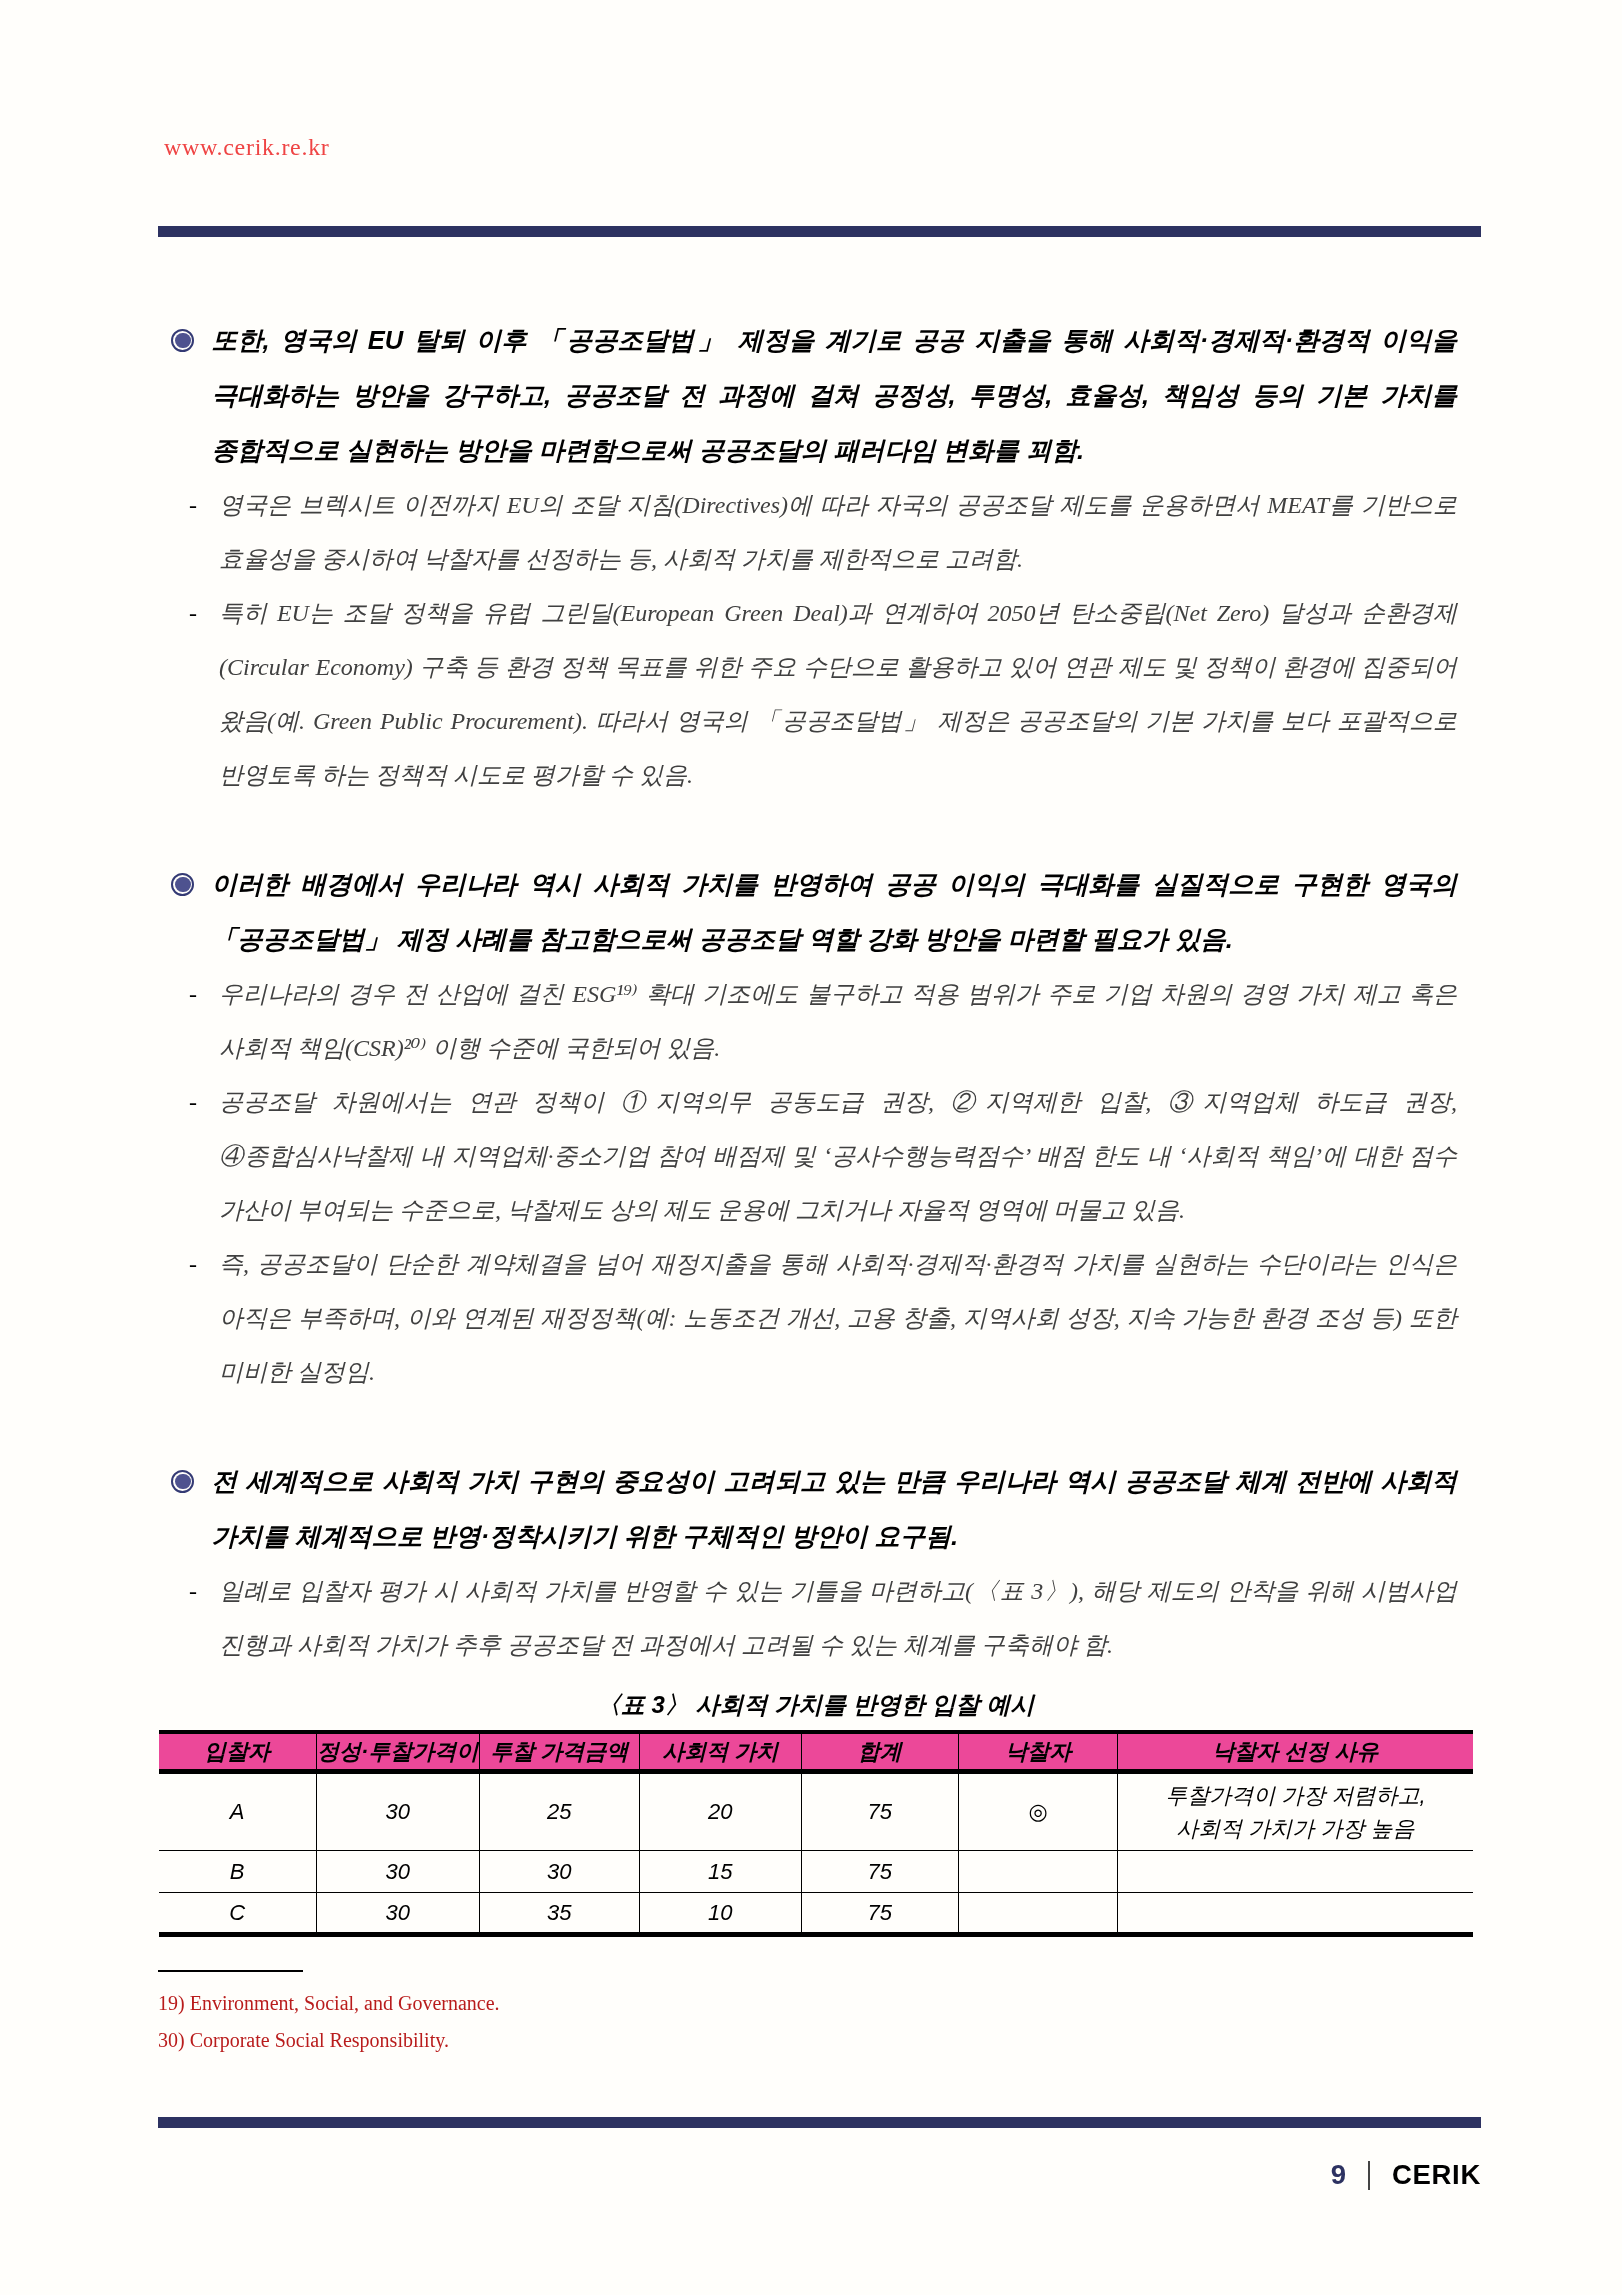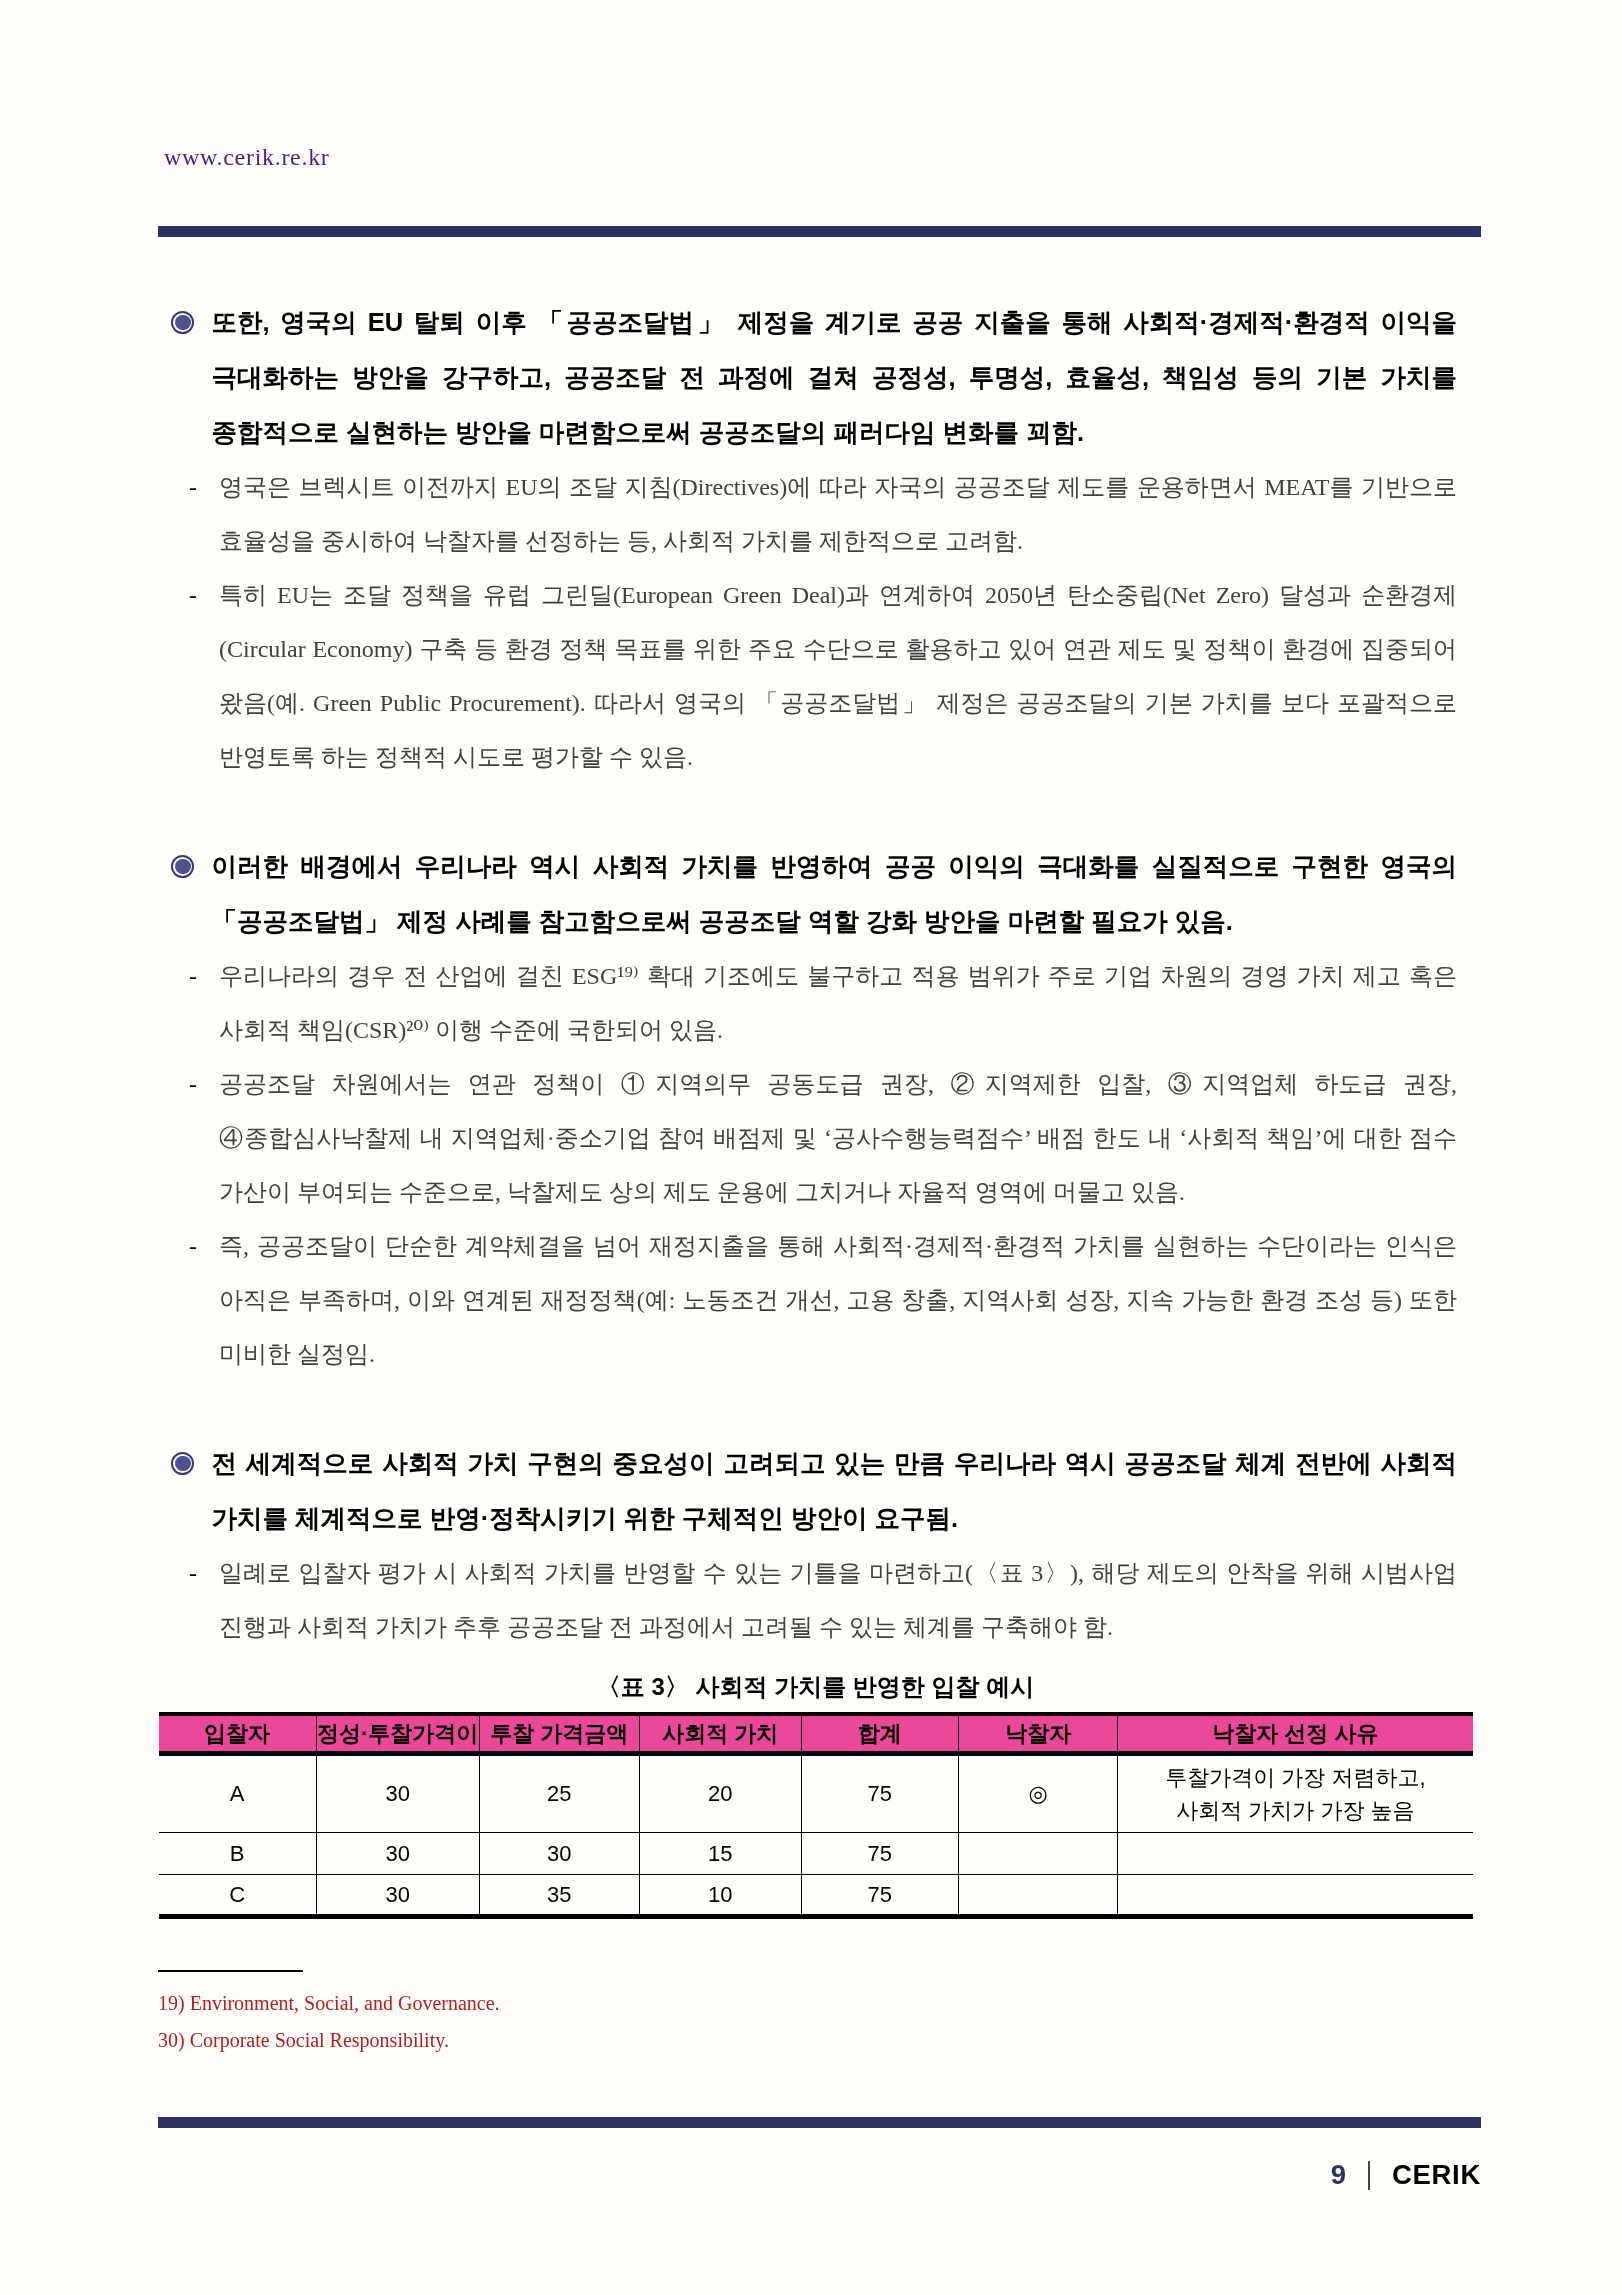--- a/index.html
+++ b/index.html
@@ -8,29 +8,29 @@
     position:relative;
     width:1622px;height:2295px;
     margin:0 auto;
     background:#fffefb;
     font-family:"Liberation Serif","DejaVu Serif",serif;
     color:#000;
     overflow:hidden;
   }
   
   .site-url{
-    position:absolute;left:164px;top:144px;
-    font-size:24px;letter-spacing:0.7px;color:#4c1d95;
+    position:absolute;left:164px;top:134px;
+    font-size:24px;letter-spacing:0.7px;color:#ef4444;
   }
   .rule{position:absolute;left:158px;width:1323px;background:#2d3261;}
   .rule-top{top:226px;height:11px;}
   .rule-bottom{top:2117px;height:10.5px;}
   
   .content{
-    position:absolute;left:167px;top:295px;width:1290px;
+    position:absolute;left:167px;top:313px;width:1290px;font-style:italic;
   }
   .group{margin-top:55px;}
   .group:first-child{margin-top:0;}
   .head{display:flex;align-items:flex-start;}
   .bullet-icon{
     flex:0 0 auto;
     width:19.6px;height:19.6px;
     margin:15.7px 17px 0 3.9px;
     border:2.6px solid #343a74;
     border-radius:50%;

